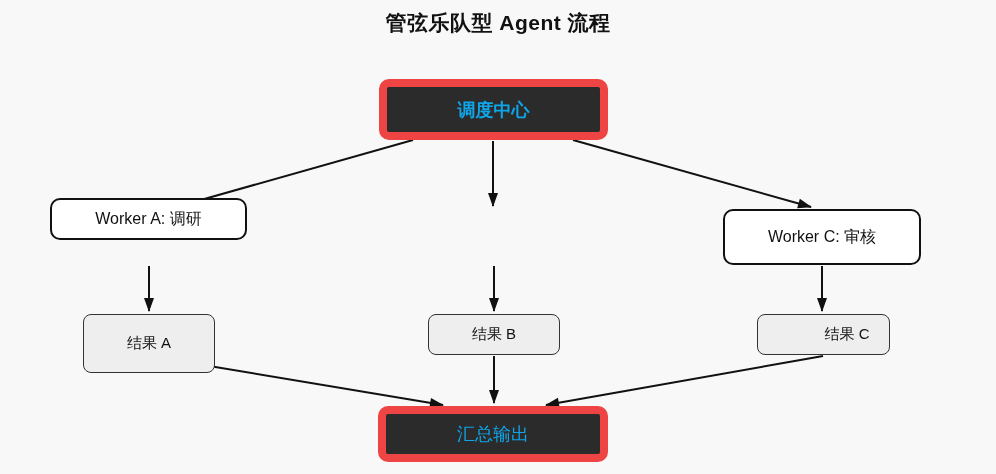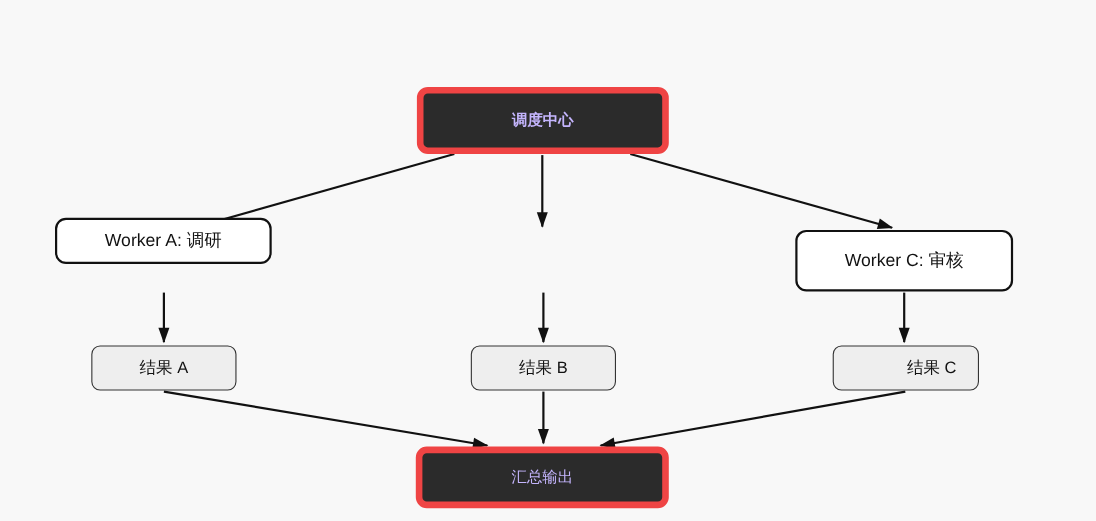--- a/index.html
+++ b/index.html
@@ -36,24 +36,24 @@
   .node {
     position: absolute;
     box-sizing: border-box;
     display: flex;
     align-items: center;
     justify-content: center;
     text-align: center;
   }
   .node-dark {
     background: #2b2b2b;
-    border: 6px solid #ef4444;
+    border: 8px solid #ef4444;
     border-radius: 10px;
-    color: #c4b5fd;
-    font-size: 14px;
+    color: #0ea5e9;
+    font-size: 18px;
   }
   .node-dark.bold { font-weight: 700; }
   .node-worker {
     background: #ffffff;
     border: 2px solid #111111;
     border-radius: 10px;
     color: #111111;
     font-size: 16px;
   }
   .node-result {
@@ -61,30 +61,31 @@
     border: 1px solid #333333;
     border-radius: 8px;
     color: #111111;
     font-size: 15px;
   }
   
   #n-dispatch { left: 379px; top: 79px;  width: 229px; height: 61px; }
   #n-worker-a { left: 50px;  top: 198px; width: 197px; height: 42px; }
   #n-worker-b { left: 395px; top: 209px; width: 198px; height: 56px; }
   #n-worker-c { left: 723px; top: 209px; width: 198px; height: 56px; }
-  #n-result-a { left: 83px;  top: 314px; width: 132px; height: 41px; }
+  #n-result-a { left: 83px;  top: 314px; width: 132px; height: 59px; }
   #n-result-b { left: 428px; top: 314px; width: 132px; height: 41px; }
   #n-result-c { left: 757px; top: 314px; width: 133px; height: 41px; padding-left: 47px; }
   #n-output   { left: 378px; top: 406px; width: 230px; height: 56px; justify-content: center; }
 </style>
 </head>
 <body>
 
 <div class="canvas">
 
+  <div class="diagram-title">管弦乐队型 Agent 流程</div>
 
   <svg class="edges-layer" width="996" height="474" viewBox="0 0 996 474" xmlns="http://www.w3.org/2000/svg">
     <defs>
       <marker id="arrowhead" markerUnits="userSpaceOnUse" markerWidth="16" markerHeight="12" viewBox="0 0 16 12" refX="14" refY="6" orient="auto">
         <path d="M1,1 L15,6 L1,11 Z" fill="#111111"></path>
       </marker>
     </defs>
     <g stroke="#111111" stroke-width="2" fill="none">
       <line x1="413" y1="140" x2="176" y2="207" marker-end="url(#arrowhead)"></line>
       <line x1="493" y1="141" x2="493" y2="206" marker-end="url(#arrowhead)"></line>

